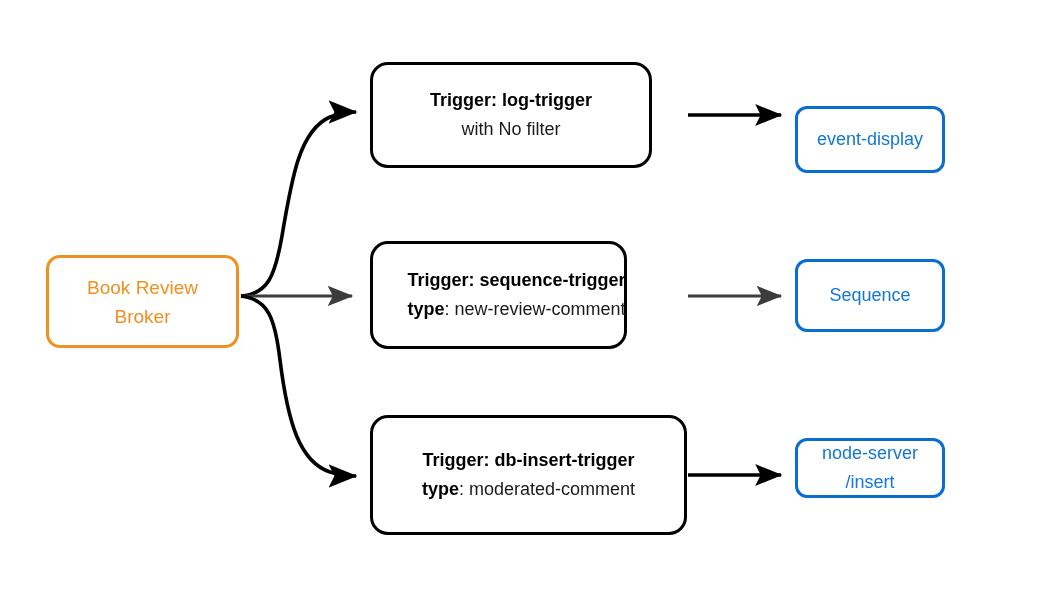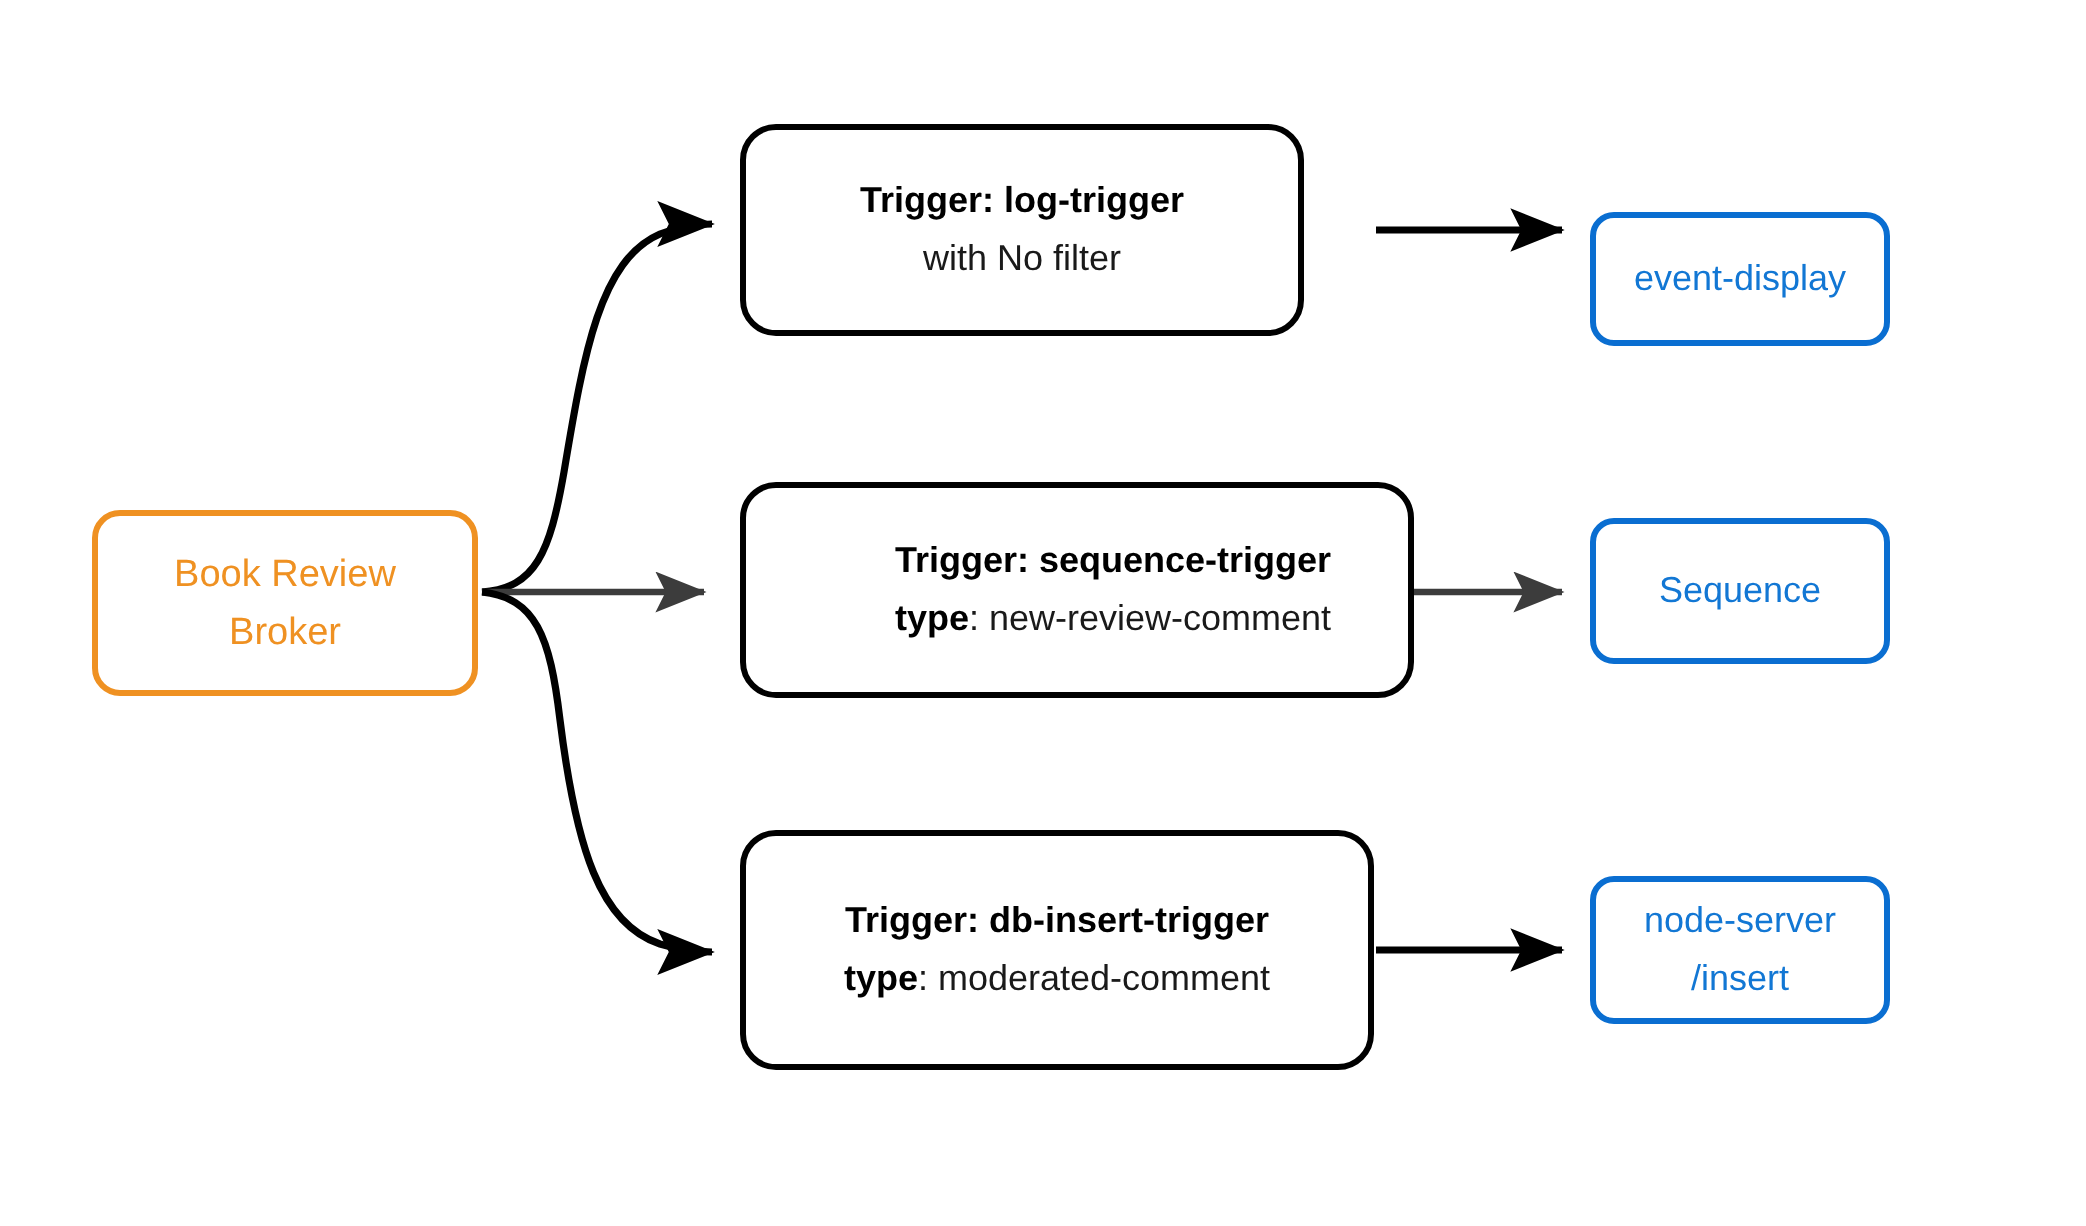--- a/index.html
+++ b/index.html
@@ -100,21 +100,21 @@
 
   <div class="node node-trigger" style="left:370px; top:62px; width:282px; height:106px;">
     <span class="line">
       <b class="b">Trigger: log-trigger</b>
     </span>
     <span class="line">
       <b class="b"></b><span>with No filter</span>
     </span>
   </div>
 
-  <div class="node node-trigger" style="left:370px; top:241px; width:337px; height:108px;padding-left:36px;">
+  <div class="node node-trigger" style="left:370px; top:241px; width:257px; height:108px;padding-left:36px;">
     <span class="line">
       <b class="b">Trigger: sequence-trigger</b>
     </span>
     <span class="line">
       <b class="b">type</b><span>: new-review-comment</span>
     </span>
   </div>
 
   <div class="node node-trigger" style="left:370px; top:415px; width:317px; height:120px;">
     <span class="line">
@@ -126,18 +126,18 @@
   </div>
 
   <div class="node node-sink" style="left:795px; top:82px; width:150px; height:67px;margin-top:24px;">
     <span class="line">event-display</span>
   </div>
 
   <div class="node node-sink" style="left:795px; top:259px; width:150px; height:73px;">
     <span class="line">Sequence</span>
   </div>
 
-  <div class="node node-sink" style="left:795px; top:438px; width:150px; height:74px;">
+  <div class="node node-sink" style="left:795px; top:438px; width:150px; height:60px;">
     <span class="line">node-server</span>
     <span class="line">/insert</span>
   </div>
 
 </div>
 
 </body></html>

